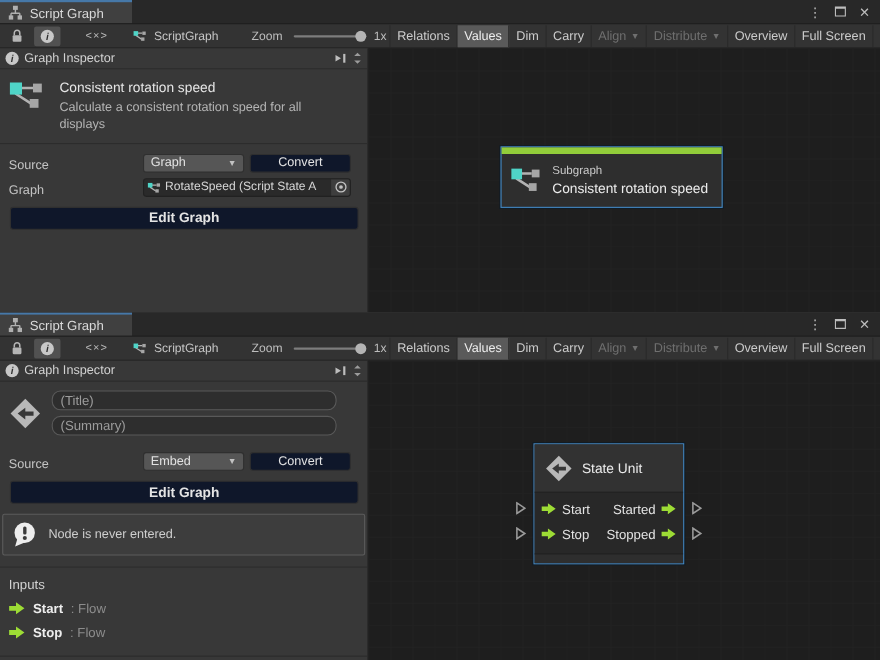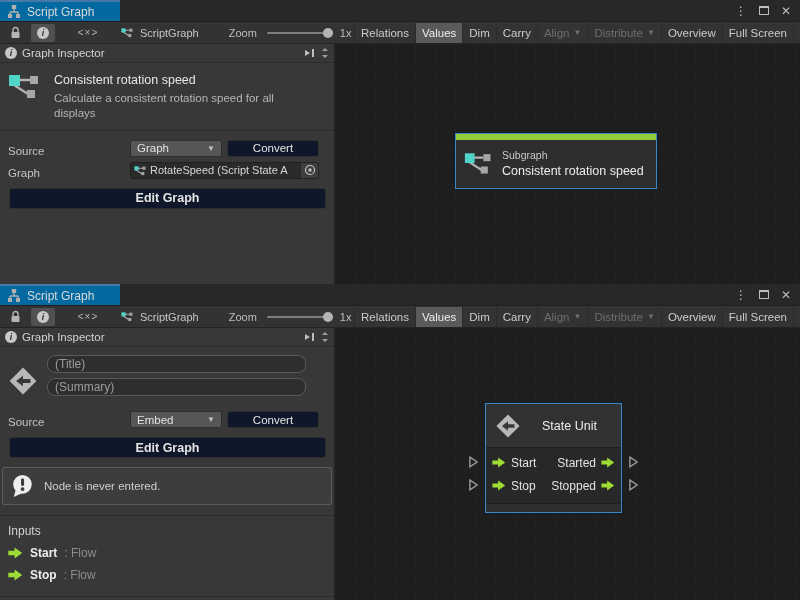--- a/index.html
+++ b/index.html
@@ -4,21 +4,21 @@
 <style>
   * { box-sizing: border-box; margin: 0; padding: 0; }
   html,body { width:800px; height:600px; overflow:hidden; background:#1e1e1e;
     font-family:"Liberation Sans","DejaVu Sans",sans-serif; }
   .window { position:absolute; left:0; width:800px; overflow:hidden; background:#383838; }
   #win-top { top:0; height:284px; }
   #win-bottom { top:284px; height:316px; }
 
   
   .tabbar { height:22px; background:#282828; display:flex; align-items:stretch; position:relative; border-bottom:1px solid #1f1f1f; }
-  .tab { display:flex; align-items:center; gap:6px; background:#0369a1; padding:0 26px 0 7px;
+  .tab { display:flex; align-items:center; gap:6px; background:#404040; padding:0 26px 0 7px;
          border-top:2px solid #4678a8; color:#d9d9d9; font-size:12px; white-space:nowrap; }
   .win-controls { margin-left:auto; display:flex; align-items:center; gap:12px; padding-right:9px; color:#bdbdbd; }
   .win-controls .glyph { font-size:12px; line-height:1; cursor:default; }
   .maxbox { width:10px; height:9px; border:1px solid #bdbdbd; border-top:2px solid #bdbdbd; }
 
   
   .toolbar { height:22px; background:#333333; border-bottom:1px solid #232323; display:flex; align-items:center;
              font-size:11px; color:#c2c2c2; white-space:nowrap; }
   .tb-sq { width:24px; height:18px; display:flex; align-items:center; justify-content:center; border-radius:2px; }
   .tb-sq.active { background:#515151; }
@@ -59,21 +59,21 @@
   .dropdown .chev { margin-left:auto; color:#c2c2c2; }
   .btn { background:#0f172a; border:1px solid #2f2f2f; border-radius:3px; color:#e4e4e4;
          display:flex; align-items:center; justify-content:center; }
   .convert { flex:1; margin-left:5px; height:17px; font-size:11.5px; }
   .objfield { flex:1; height:17px; background:#2a2a2a; border:1px solid #212121; border-radius:3px;
               display:flex; align-items:center; overflow:hidden; }
   .objfield .txt { padding-left:3px; font-size:11px; color:#d6d6d6; white-space:nowrap; overflow:hidden; flex:1; }
   .objfield .picker { flex:none; width:17px; height:100%; background:#3e3e3e; display:flex; align-items:center; justify-content:center; }
   .editbtn { margin:9px 8px 0 9px; height:21px; font-size:12.5px;font-weight:bold; }
 
-  .fields-row { display:flex; gap:9px; padding:8px 28px 6px 8px; align-items:flex-end; }
+  .fields-row { display:flex; gap:9px; padding:8px 28px 6px 8px; align-items:center; }
   .fields-col { flex:1; display:flex; flex-direction:column; gap:5px; }
   .tfield { height:18px; background:#2e2e2e; border:1px solid #595959; border-radius:8px; width:100%;
             color:#9c9c9c; font-size:12px; padding:0 7px; outline:none; font-family:inherit; }
   .tfield::placeholder { color:#9c9c9c; opacity:1; }
 
   .warn-card { margin:9px 2px 0 2px; border:1px solid #5c5c5c; background:#3d3d3d; border-radius:2px;
                display:flex; align-items:center; gap:9px; padding:7px 8px; height:38px; }
   .warn-text { font-size:11.5px; color:#cfcfcf; }
   .divider { border-top:1px solid #2c2c2c; margin-top:10px; }
   .sect-h { padding:8px 16px 4px 8px; font-size:12px; color:#d2d2d2; }
@@ -93,21 +93,21 @@
   .subgraph-node { position:absolute; left:120px; top:89px; width:202px; height:56px;
       border:1.5px solid #4187c4; background:#2e2e2e; box-shadow:0 0 0 1px #101c26; }
   .node-strip { height:6px; background:#92cd3a; }
   .sg-body { display:flex; align-items:center; gap:8px; padding:0 8px; height:46px; }
   .sg-kind { font-size:10.5px; color:#c9c9c9; margin-bottom:3px; }
   .sg-title { font-size:12.5px; color:#ececec; white-space:nowrap; }
 
   .state-node { position:absolute; left:150px; top:75px; width:137px; height:110px;
       border:1.5px solid #4187c4; background:#2e2e2e; box-shadow:0 0 0 1px #101c26;
       display:flex; flex-direction:column; }
-  .sn-header { height:44px; display:flex; align-items:center; gap:21px; padding:0 9px;
+  .sn-header { height:44px; display:flex; align-items:center; gap:8px; padding:0 9px;
       background:#323232; border-bottom:1px solid #1f1f1f; flex:none; }
   .sn-title { font-size:12.5px; color:#ececec; white-space:nowrap; }
   .sn-ports { background:#282828; flex:1; padding-top:3px; }
   .sn-row { display:flex; align-items:center; gap:5px; padding:0 6px; height:23px; font-size:12px; color:#e2e2e2; }
   .sn-row .gap { flex:1; }
   .sn-footer { height:9px; background:#2e2e2e; border-top:1px solid #1f1f1f; flex:none; }
   .ext-port { position:absolute; width:11px; height:12px; }
 </style>
 </head>
 <body>

